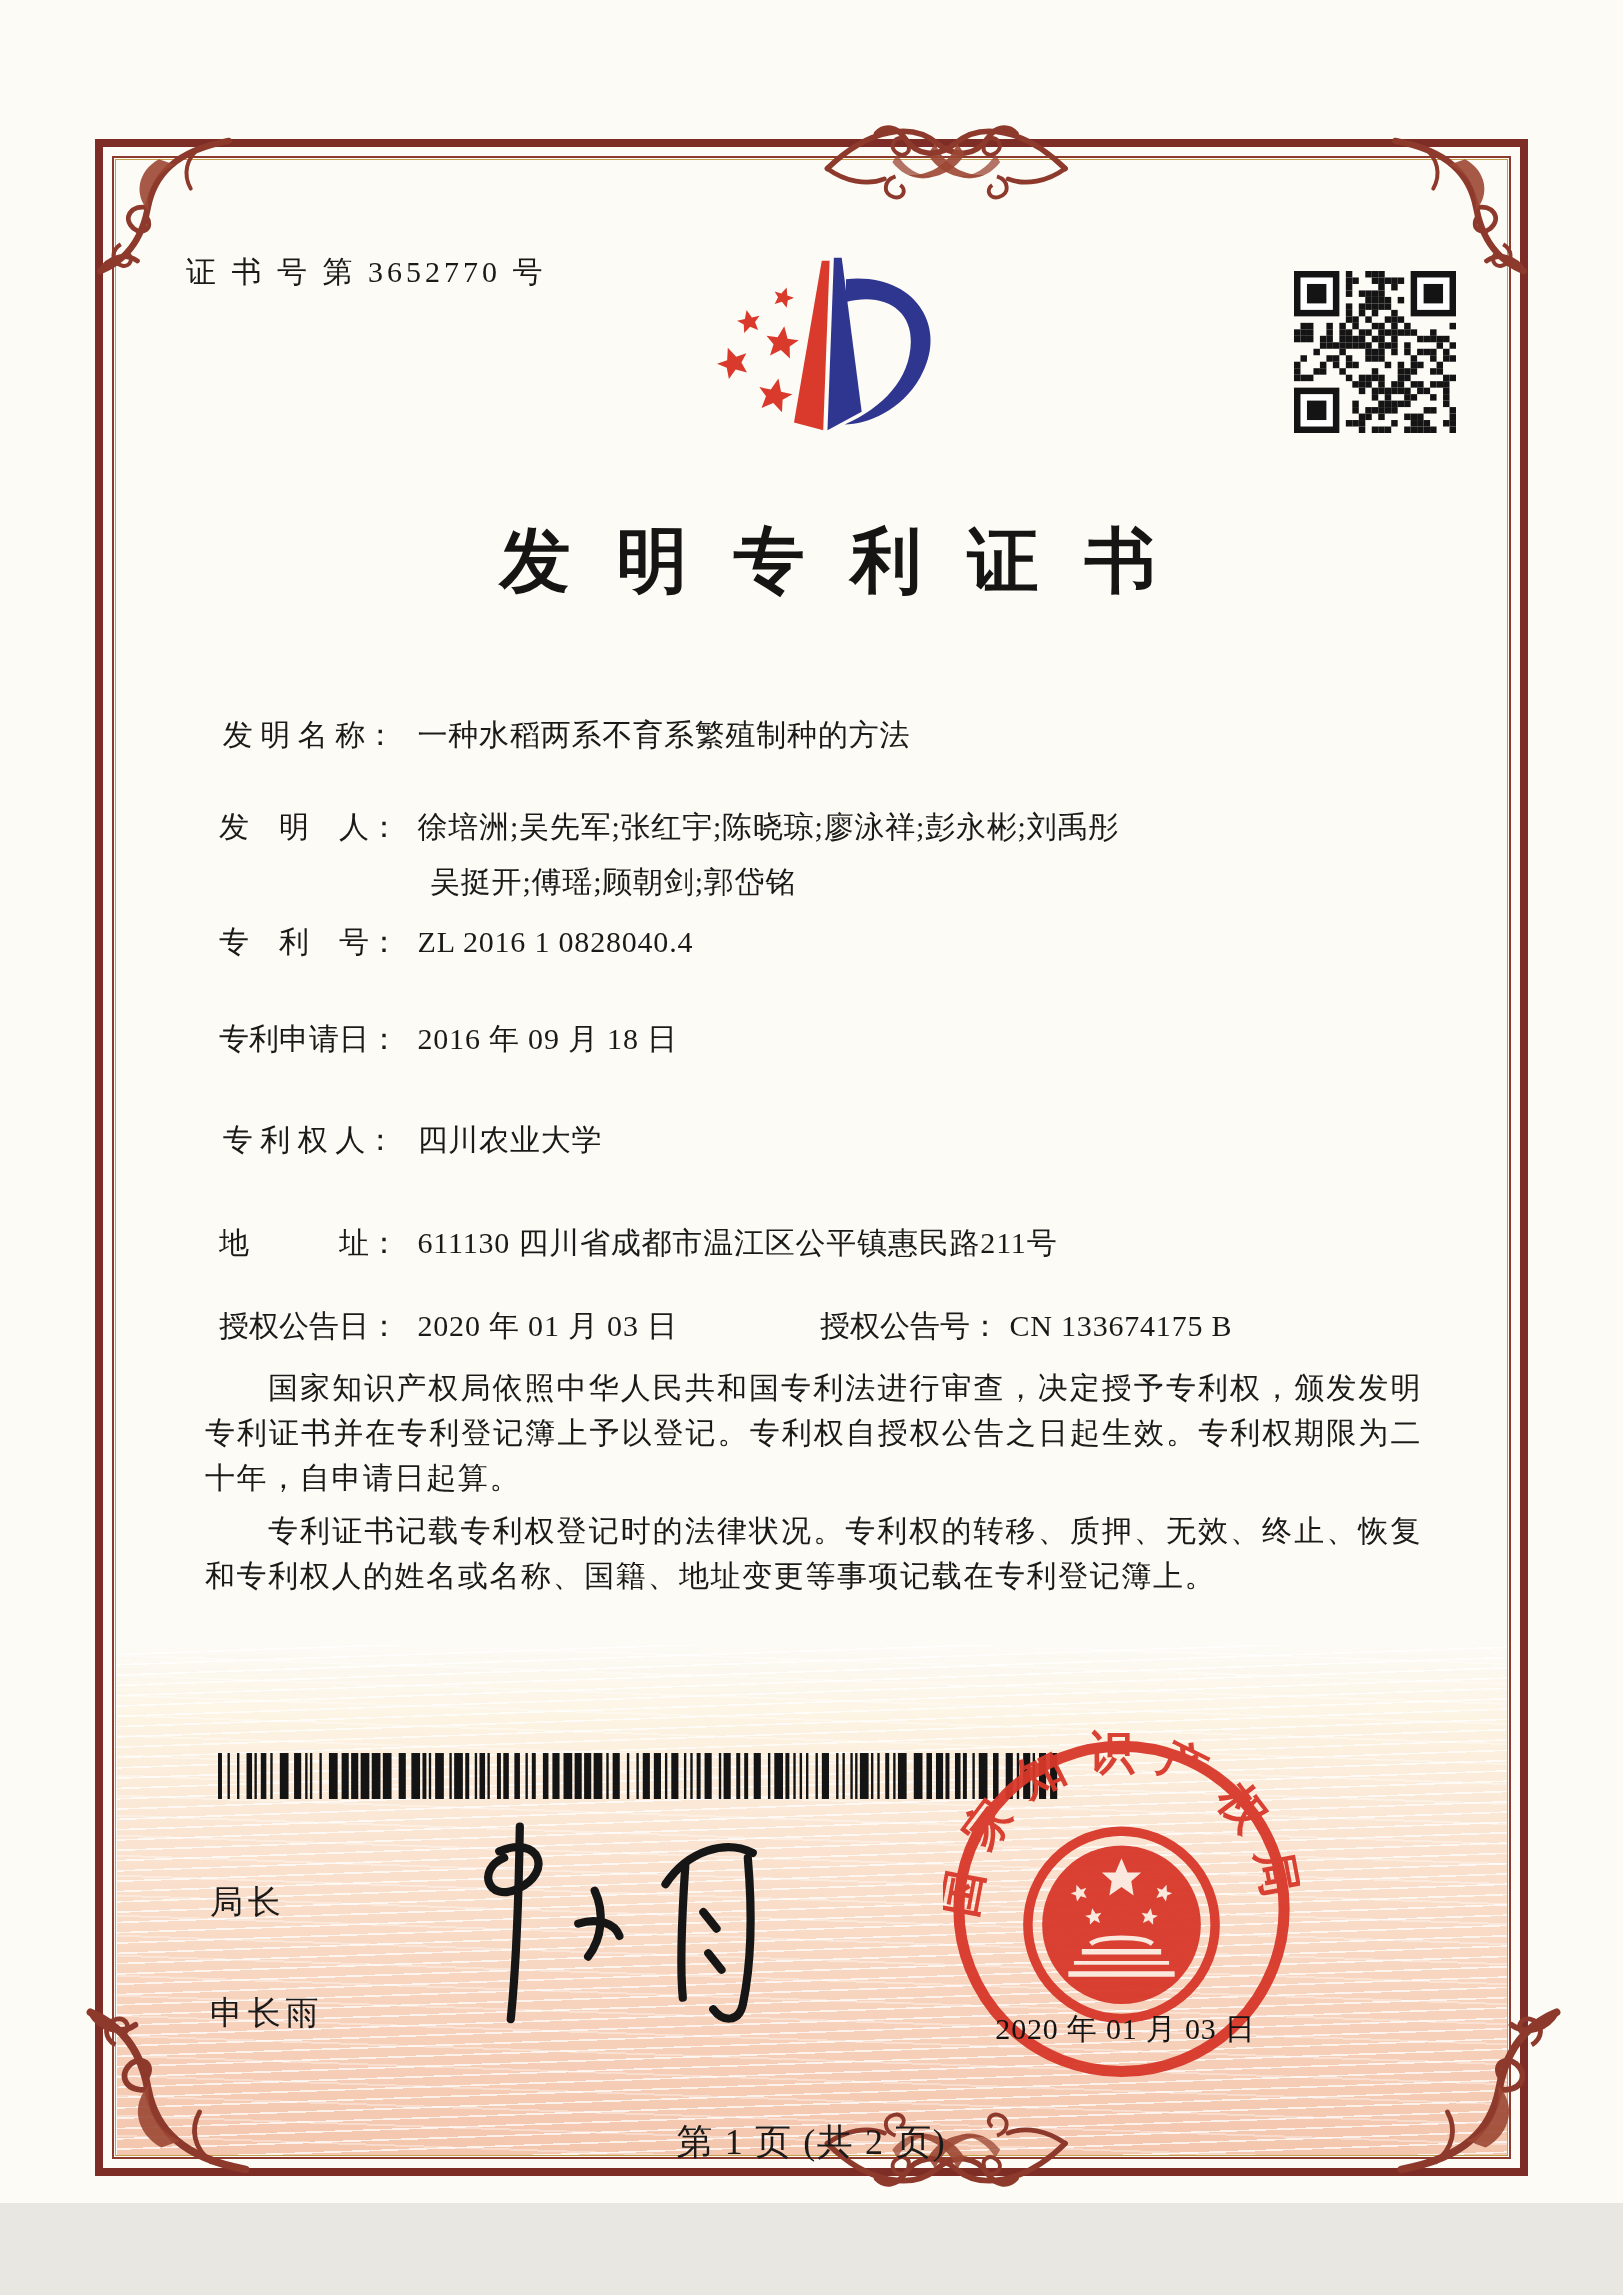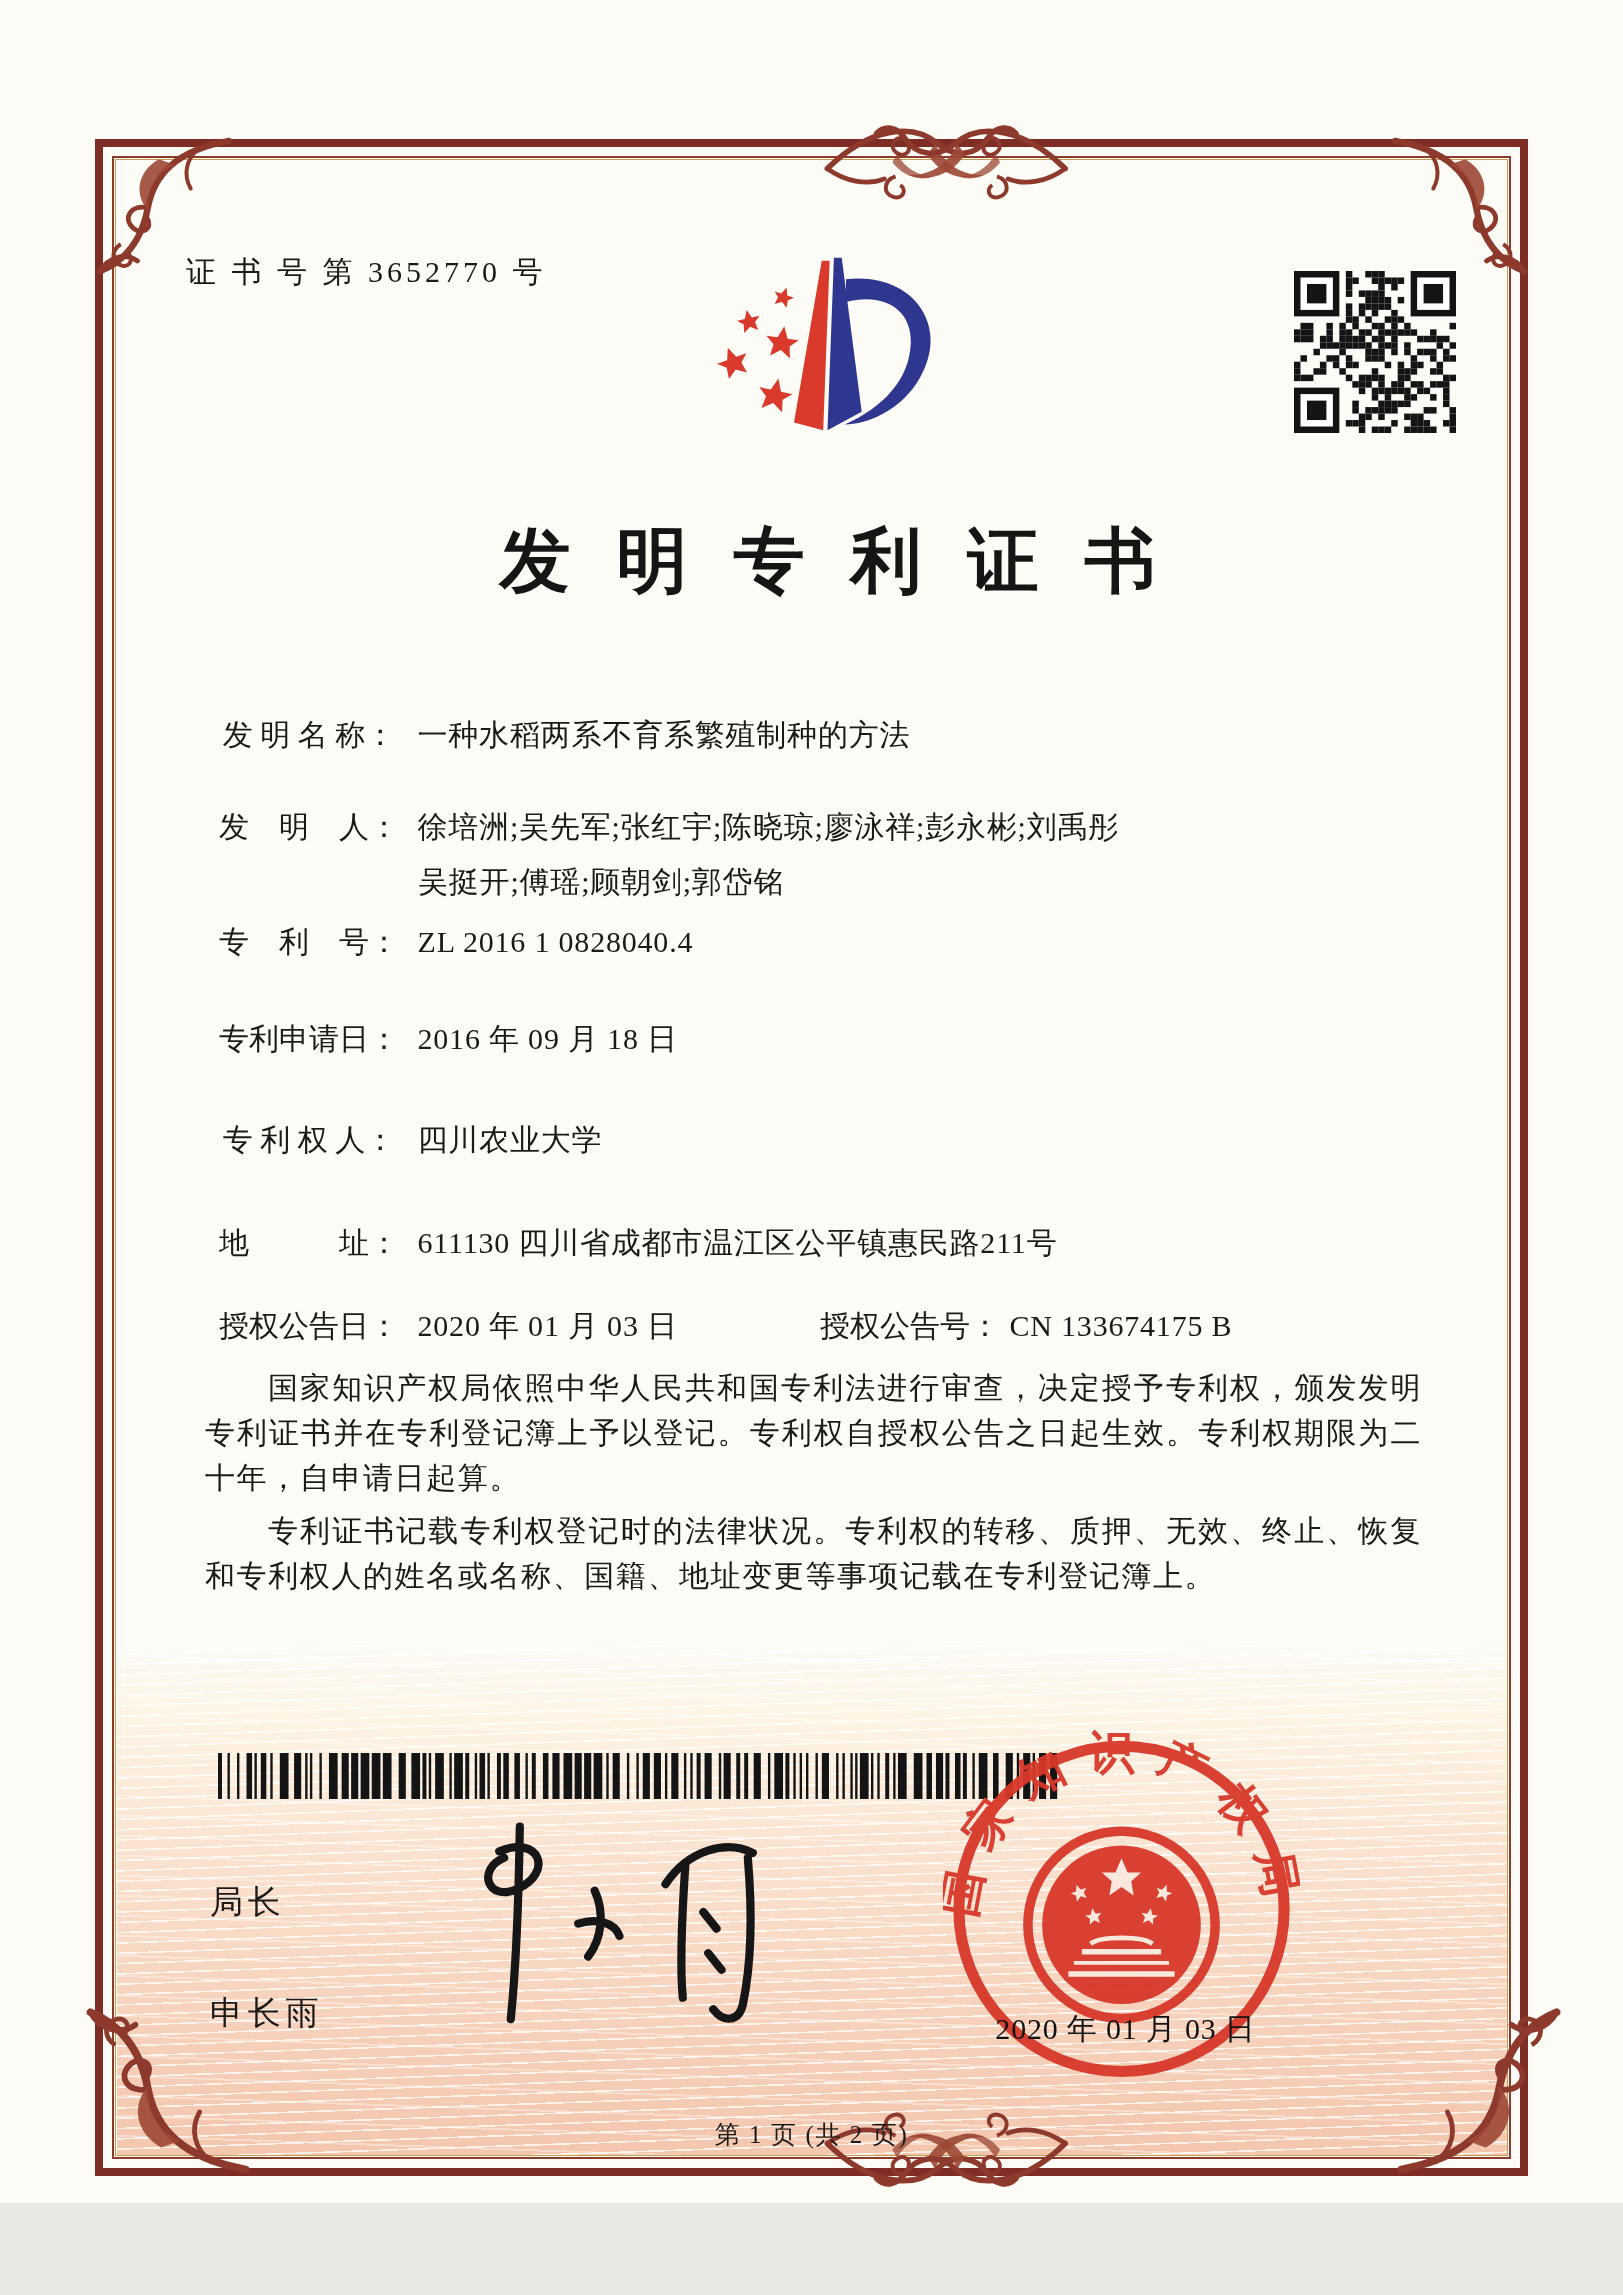--- a/index.html
+++ b/index.html
@@ -45,21 +45,21 @@
   .field .val{margin-left:9.5px;letter-spacing:0.8px;}
   .body-text{
     position:absolute;left:205px;top:1365px;width:1217px;z-index:4;
     font-size:30px;line-height:45px;letter-spacing:1.6px;text-align:justify;
   }
   .body-text p{margin:0 0 8px 0;text-indent:63px;}
   .sig-role{position:absolute;left:210px;top:1880px;font-size:33px;z-index:4;letter-spacing:4.8px;
     font-family:"Liberation Sans","DejaVu Sans",sans-serif;}
   .sig-name{position:absolute;left:210px;top:1991px;font-size:33px;z-index:4;letter-spacing:4.8px;
     font-family:"Liberation Sans","DejaVu Sans",sans-serif;}
-  .page-info{position:absolute;left:0;width:1623px;top:2118px;text-align:center;font-size:25px;z-index:4;letter-spacing:1.6px;}
+  .page-info{position:absolute;left:0;width:1623px;top:2118px;text-align:center;font-size:36px;z-index:4;letter-spacing:1.6px;}
   .back-note{position:absolute;left:0;width:1623px;top:2202px;text-align:center;font-size:30px;z-index:4;letter-spacing:3.2px;}
   .seal-date{
     position:absolute;left:983px;top:2009px;width:285px;text-align:center;z-index:6;
     font-size:30px;color:#121212;letter-spacing:0.8px;white-space:nowrap;
   }
   
   .logo{position:absolute;left:675px;top:230px;z-index:4;}
   .qr{position:absolute;left:1294px;top:271px;z-index:4;}
   .barcode{position:absolute;left:218px;top:1753px;z-index:4;}
   .signature{position:absolute;left:420px;top:1815px;z-index:5;}
@@ -374,21 +374,21 @@
 
   <div class="main-title">发明专利证书</div>
 
   <div class="field" style="top:715px">
     <span class="lbl">发 明 名 称：</span><span class="val">一种水稻两系不育系繁殖制种的方法</span>
   </div>
   <div class="field" style="top:807px">
     <span class="lbl">发　明　人：</span><span class="val">徐培洲;吴先军;张红宇;陈晓琼;廖泳祥;彭永彬;刘禹彤</span>
   </div>
   <div class="field" style="top:862px;left:418px">
-    <span class="val" style="margin-left:0">吴挺开;傅瑶;顾朝剑;郭岱铭</span>
+    <span class="val" style="margin-left:12px">吴挺开;傅瑶;顾朝剑;郭岱铭</span>
   </div>
   <div class="field" style="top:922px">
     <span class="lbl">专　利　号：</span><span class="val">ZL 2016 1 0828040.4</span>
   </div>
   <div class="field" style="top:1019px">
     <span class="lbl">专利申请日：</span><span class="val">2016 年 09 月 18 日</span>
   </div>
   <div class="field" style="top:1120px">
     <span class="lbl">专 利 权 人：</span><span class="val">四川农业大学</span>
   </div>

